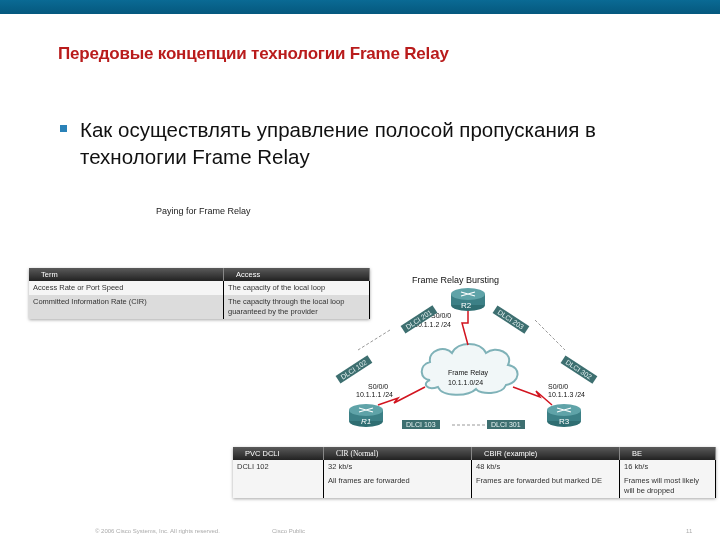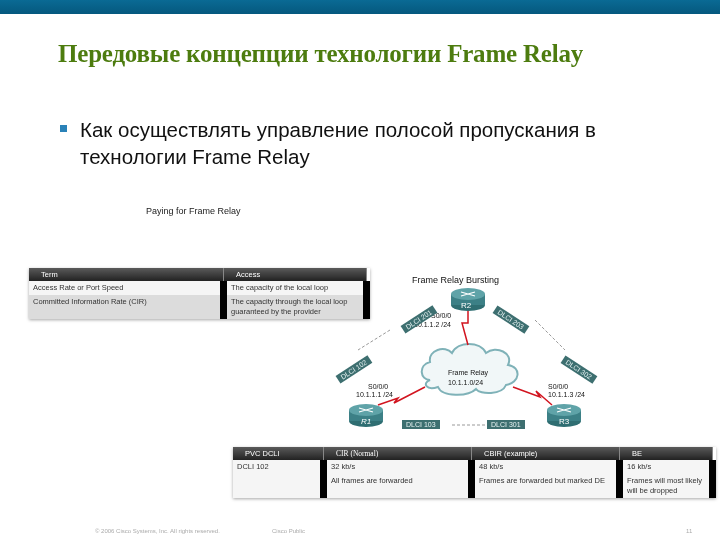--- a/index.html
+++ b/index.html
@@ -1,46 +1,46 @@
 <!DOCTYPE html>
 <html><head>
 <meta charset="utf-8">
 <style>
   html, body { margin:0; padding:0; }
   body { width:720px; height:540px; position:relative; overflow:hidden; background:#ffffff; font-family:"Liberation Sans", sans-serif; }
   .topbar { position:absolute; left:0; top:0; width:720px; height:14px; background:linear-gradient(#0a6a94,#05587e); }
-  .title { position:absolute; left:58px; top:38px; width:620px; color:#4d7c0f; font-weight:bold; font-size:25px; line-height:31px; letter-spacing:-0.2px;font-family:Liberation Serif, serif; }
+  .title { position:absolute; left:58px; top:38px; width:620px; color:#b91c1c; font-weight:bold; font-size:17px; line-height:31px; letter-spacing:-0.2px; }
   .bullet-row { position:absolute; left:58px; top:116px; width:640px; }
   .bullet-sq { position:absolute; left:2px; top:9px; width:7px; height:7px; background:#2a82b8; }
   .bullet-text { position:absolute; left:22px; top:0; width:620px; color:#111; font-size:20.5px; line-height:27px; }
   .fig-caption { position:absolute; font-size:9px; color:#222; }
   table.t { position:absolute; border-collapse:collapse; font-size:7.5px; color:#333; box-shadow:0 1px 3px rgba(0,0,0,0.35); }
   table.t th { background:linear-gradient(#5a5a5a,#222); color:#fff; font-weight:normal; text-align:left; padding:2px 12px; border-right:1px solid #888; height:9px; }
-  table.t td { padding:2px 4px; border-right:7px solid #000000; vertical-align:top; line-height:10px; }
+  table.t td { padding:2px 4px; border-right:1px solid #000000; vertical-align:top; line-height:10px; }
   table.t tr.odd td { background:#f5f5f5; }
   table.t tr.even td { background:#dcdcdc; }
   .diagram { position:absolute; left:330px; top:265px; width:290px; height:175px; }
   .lbl { position:absolute; font-size:8px; color:#111; white-space:nowrap; }
   .dlci { position:absolute; background:#3d6f70; color:#e8f3f3; font-size:7px; padding:1px 4px; white-space:nowrap; }
   .router { position:absolute; width:36px; height:24px; }
   .footer { position:absolute; top:528px; font-size:6px; color:#aaa; }
 </style>
 </head>
 <body>
 
 <div class="topbar"></div>
 
 <div class="title">Передовые концепции технологии Frame Relay</div>
 
 <div class="bullet-row">
   <div class="bullet-sq"></div>
   <div class="bullet-text">Как осуществлять управление полосой пропускания в технологии Frame Relay</div>
 </div>
 
-<div class="fig-caption" style="left:146px; top:206px;">Paying for Frame Relay</div>
+<div class="fig-caption" style="left:156px; top:206px;">Paying for Frame Relay</div>
 
 <table class="t" style="left:29px; top:268px; width:341px;">
   <tbody>
       <tr>
     <th style="width:170px;">Term</th>
     <th>Access</th>
   </tr>
   <tr class="odd">
     <td>Access Rate or Port Speed</td>
     <td>The capacity of the local loop</td>

